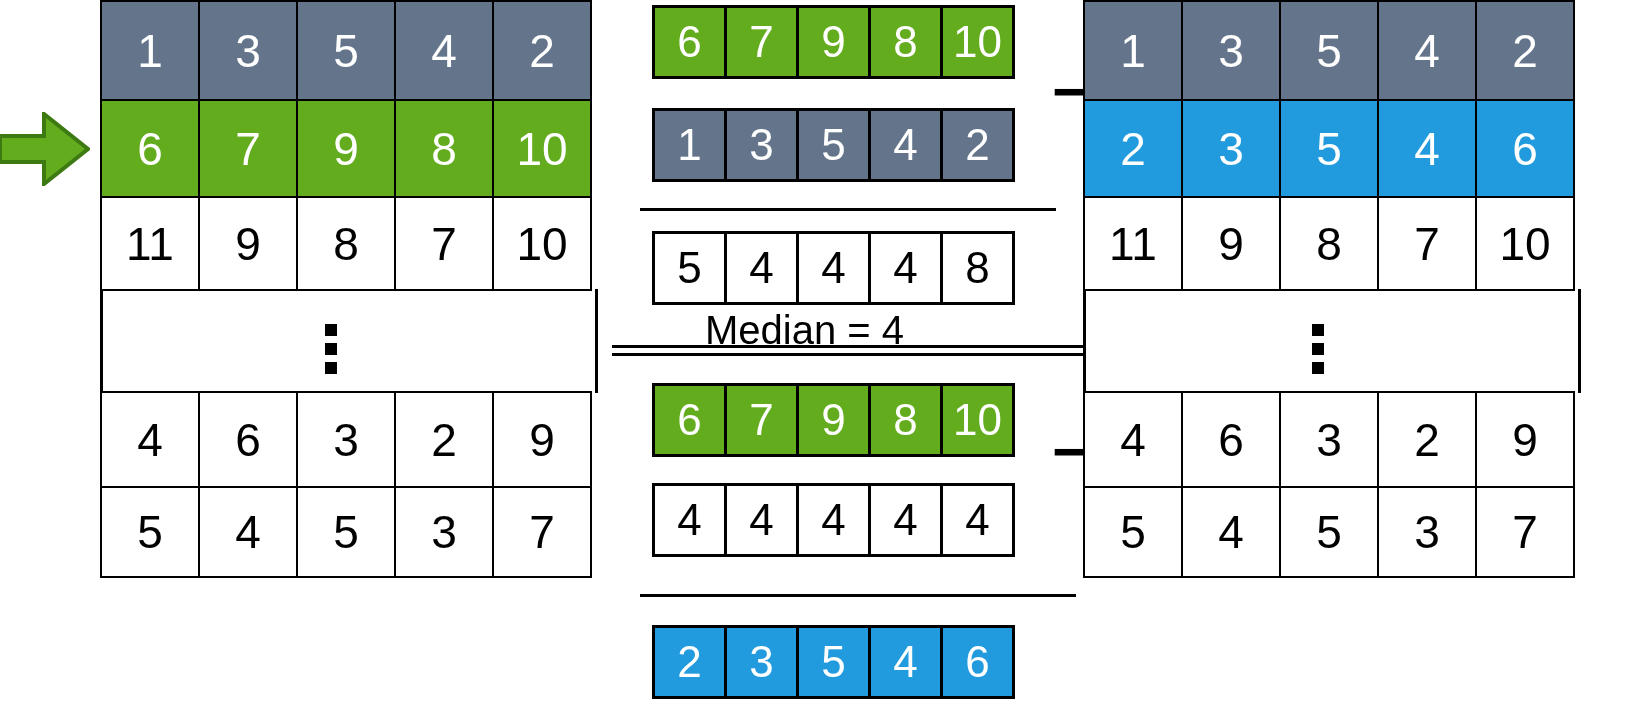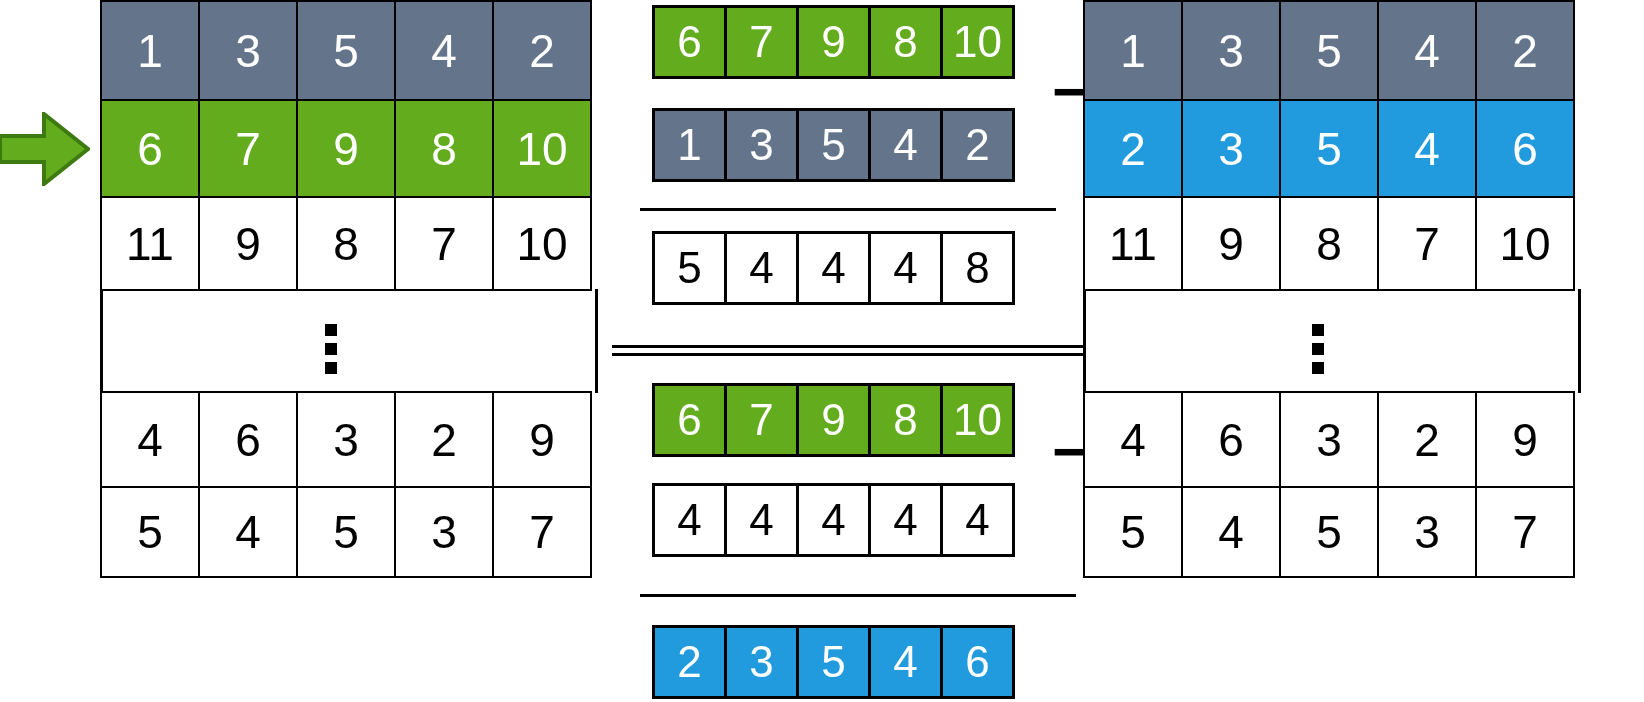--- a/index.html
+++ b/index.html
@@ -199,20 +199,21 @@
   <div class="hrule" style="left:640px; top:208px; width:416px;"></div>
 
   <div class="miniRow" style="left:652px; top:231px;">
     <div class="mini">5</div>
     <div class="mini">4</div>
     <div class="mini">4</div>
     <div class="mini">4</div>
     <div class="mini">8</div>
   </div>
 
+  <div class="medianLabel" style="left:705px; top:310px;">Median = 4</div>
 
   <div class="hrule" style="left:612px; top:345px; width:472px;"></div>
   <div class="hrule" style="left:612px; top:353px; width:472px;"></div>
 
   <div class="miniRow" style="left:652px; top:383px;">
     <div class="mini green">6</div>
     <div class="mini green">7</div>
     <div class="mini green">9</div>
     <div class="mini green">8</div>
     <div class="mini green">10</div>

